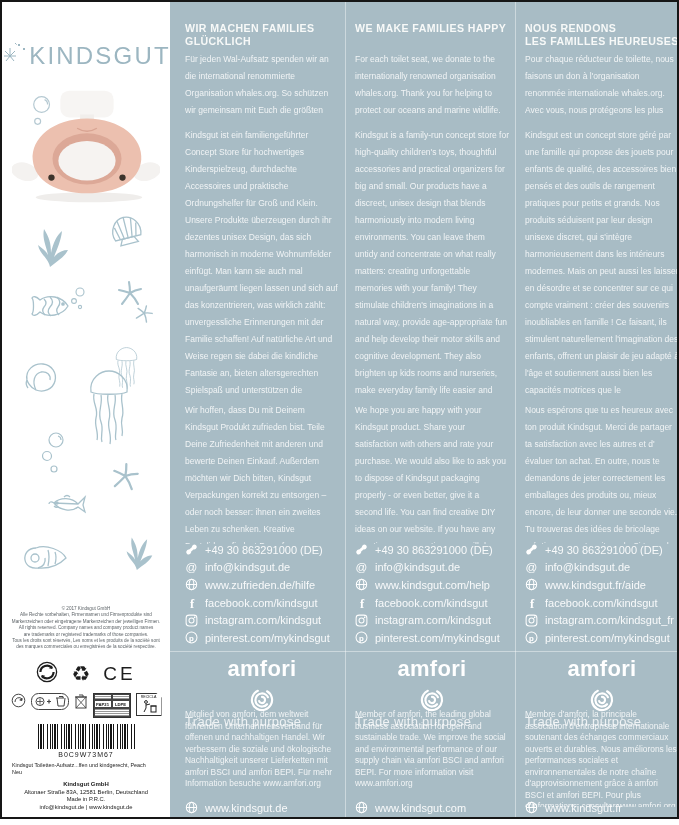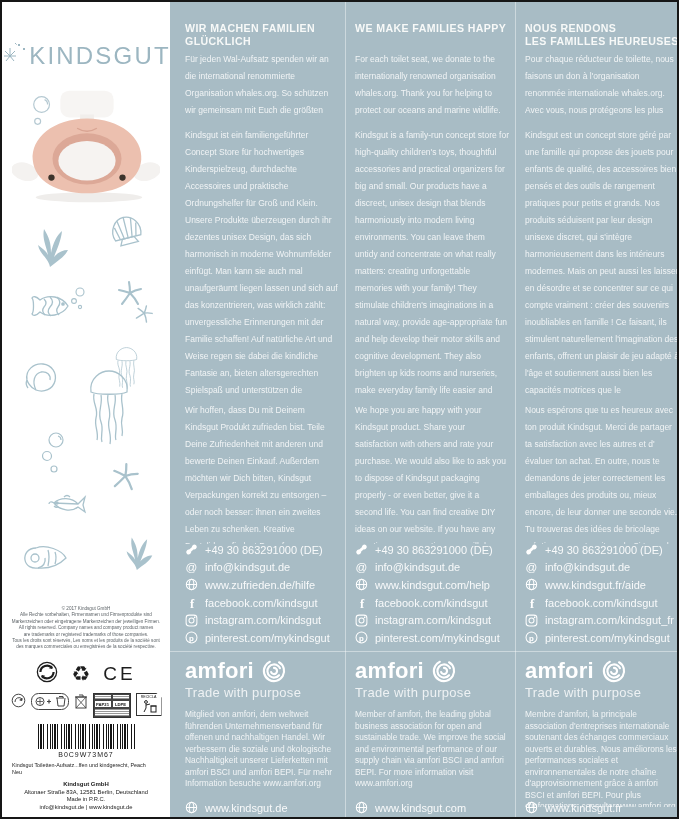--- a/index.html
+++ b/index.html
@@ -35,21 +35,21 @@
   .col-heading{position:absolute;top:11px;left:0;width:100%;font-size:10.6px;line-height:13.5px;
                letter-spacing:.4px;color:#f7f9f8;white-space:pre-line;}
   .para{position:absolute;left:0;width:100%;font-size:8.5px;line-height:17px;color:rgba(255,255,255,.84);overflow:hidden;}
   .p1{top:40px;max-height:72px;} .p2{top:116px;max-height:272px;} .p3{top:391px;max-height:142px;}
   .contacts{position:absolute;top:539px;left:0;width:100%;}
   .c-row{display:flex;align-items:center;height:17.6px;}
   .c-ic{width:13px;height:13px;margin-right:7px;flex:none;}
   .c-ic svg{width:13px;height:13px;display:block;}
   .c-tx{font-size:11px;color:rgba(255,255,255,.92);}
   .amf{position:absolute;top:656px;left:0;width:100%;}
-  .amf-row{display:flex;align-items:center;gap:7px;}
+  .amf-row{display:flex;align-items:center;gap:7px;flex-direction:column;}
   .amf-word{font-size:22px;font-weight:bold;color:#fff;letter-spacing:.3px;line-height:22px;}
   .amf-icon svg{width:26px;height:26px;display:block;}
   .amf-tag{font-size:13px;color:rgba(255,255,255,.8);margin-top:1px;letter-spacing:.3px;}
   .amf-text{position:absolute;top:699px;left:0;width:100%;font-size:8.4px;line-height:11.5px;color:rgba(255,255,255,.84);max-height:98px;overflow:hidden;}
   .website{position:absolute;top:799px;left:0;width:100%;display:flex;align-items:center;}
   .hidden-defs{position:absolute;width:0;height:0;overflow:hidden;}
 </style>
 </head>
 <body>
 
@@ -287,21 +287,21 @@
       <div>info@kindsgut.de | www.kindsgut.de</div>
     </div>
   </div>
 
   <div id="main">
     <div class="vsep" style="left:175px;"></div>
     <div class="vsep" style="left:345px;"></div>
     <div class="hsep"></div>
 
     <section class="col" style="left:15px;">
-      <h2 class="col-heading">WIR MACHEN FAMILIEN
+      <h2 class="col-heading">WIR MACHEN FAMILIES
 GLÜCKLICH</h2>
       <p class="para p1">Für jeden Wal-Aufsatz spenden wir an die international renommierte Organisation whales.org. So schützen wir gemeinsam mit Euch die größten Säugetiere und unsere Meere.</p>
       <p class="para p2">Kindsgut ist ein familiengeführter Concept Store für hochwertiges Kinderspielzeug, durchdachte Accessoires und praktische Ordnungshelfer für Groß und Klein. Unsere Produkte überzeugen durch ihr dezentes unisex Design, das sich harmonisch in moderne Wohnumfelder einfügt. Man kann sie auch mal unaufgeräumt liegen lassen und sich auf das konzentrieren, was wirklich zählt: unvergessliche Erinnerungen mit der Familie schaffen! Auf natürliche Art und Weise regen sie dabei die kindliche Fantasie an, bieten altersgerechten Spielspaß und unterstützen die motorischen Fähigkeiten sowie die kognitive Entwicklung der Kleinen. Oder sie machen Kinderzimmer bunter, den Familienalltag leichter und laden zum Einkuscheln &amp; Träumen ein.</p>
       <p class="para p3">Wir hoffen, dass Du mit Deinem Kindsgut Produkt zufrieden bist. Teile Deine Zufriedenheit mit anderen und bewerte Deinen Einkauf. Außerdem möchten wir Dich bitten, Kindsgut Verpackungen korrekt zu entsorgen – oder noch besser: ihnen ein zweites Leben zu schenken. Kreative Bastelideen findest Du auf unserer Webseite. Solltest Du Fragen oder Anregungen haben, werden wir unser Bestes geben, um Dir zu helfen.</p>
       <div class="contacts">
         <div class="c-row">
             <span class="c-ic">
               <svg viewBox="0 0 14 14">
                 <use href="#i-phone"></use>
               </svg>

